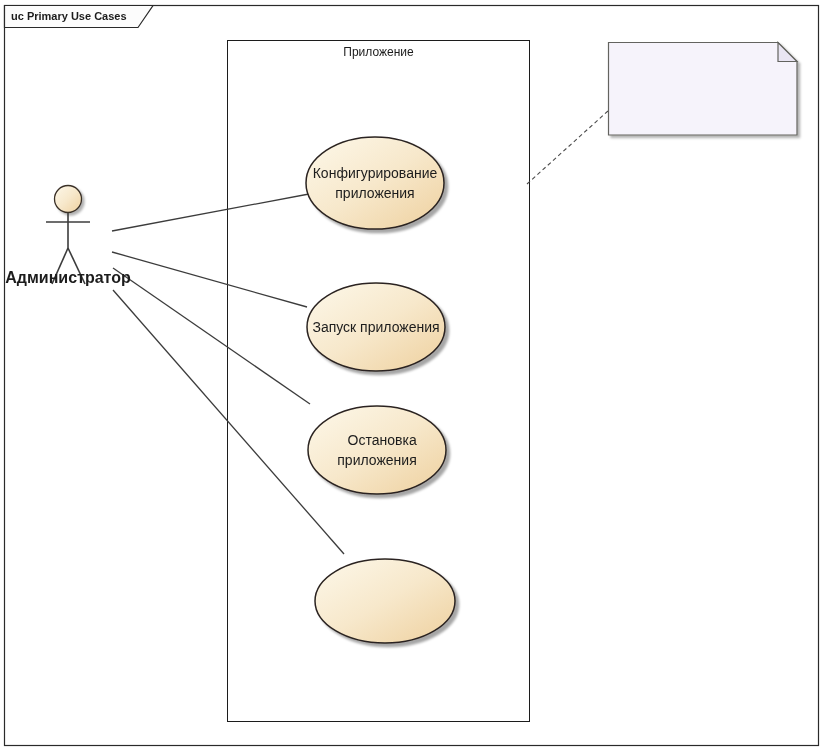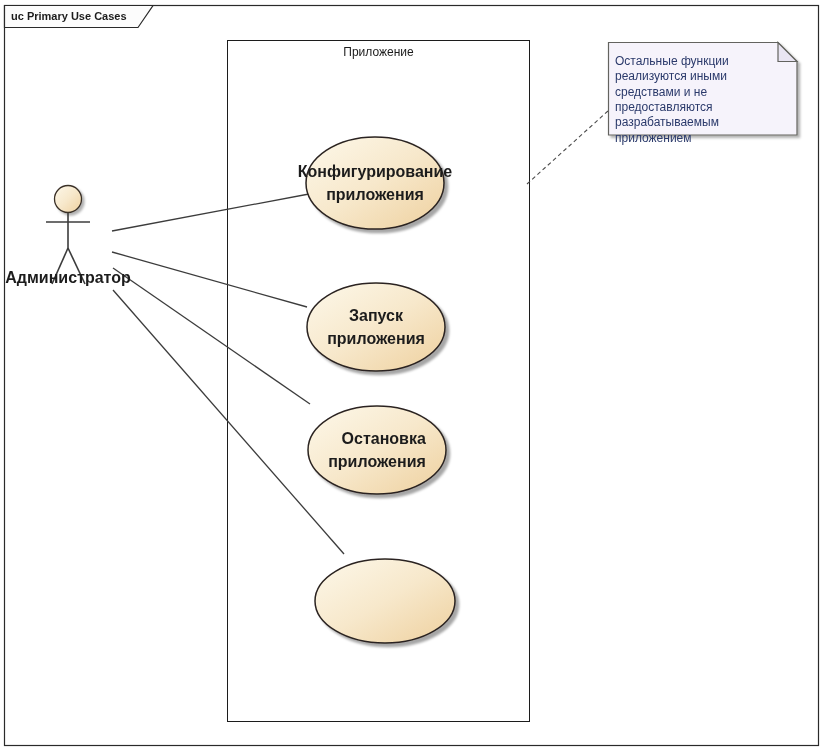--- a/index.html
+++ b/index.html
@@ -41,22 +41,22 @@
   }
   .boundary-label {
     left: 227px;
     top: 44px;
     width: 303px;
     height: 16px;
     font-size: 12px;
     font-weight: normal;
   }
   .usecase-label {
-    font-size: 16px;
-    font-weight: bold;
+    font-size: 14px;
+    font-weight: normal;
     line-height: 1.45;
   }
   .uc1 { left: 305px; top: 158px; width: 140px; height: 50px; }
   .uc2 { left: 306px; top: 305px; width: 140px; height: 44px; }
   .uc3 { left: 307px; top: 426px; width: 140px; height: 48px; text-align: right; }
   .uc4 { left: 312px; top: 578px; width: 146px; height: 46px; }
   .actor-label {
     left: 8px;
     top: 270px;
     width: 120px;
@@ -133,15 +133,14 @@
   <div class="txt boundary-label">Приложение</div>
 
   <div class="txt usecase-label uc1">Конфигурирование
 приложения</div>
   <div class="txt usecase-label uc2">Запуск приложения</div>
   <div class="txt usecase-label uc3">Остановка
 приложения</div>
 
   <div class="txt actor-label">Администратор</div>
 
-  <div class="note-text">Остальные функции реализуются иными средствами и не предоставляются разрабатываемым приложением</div>
 
 </div>
 
 </body></html>

